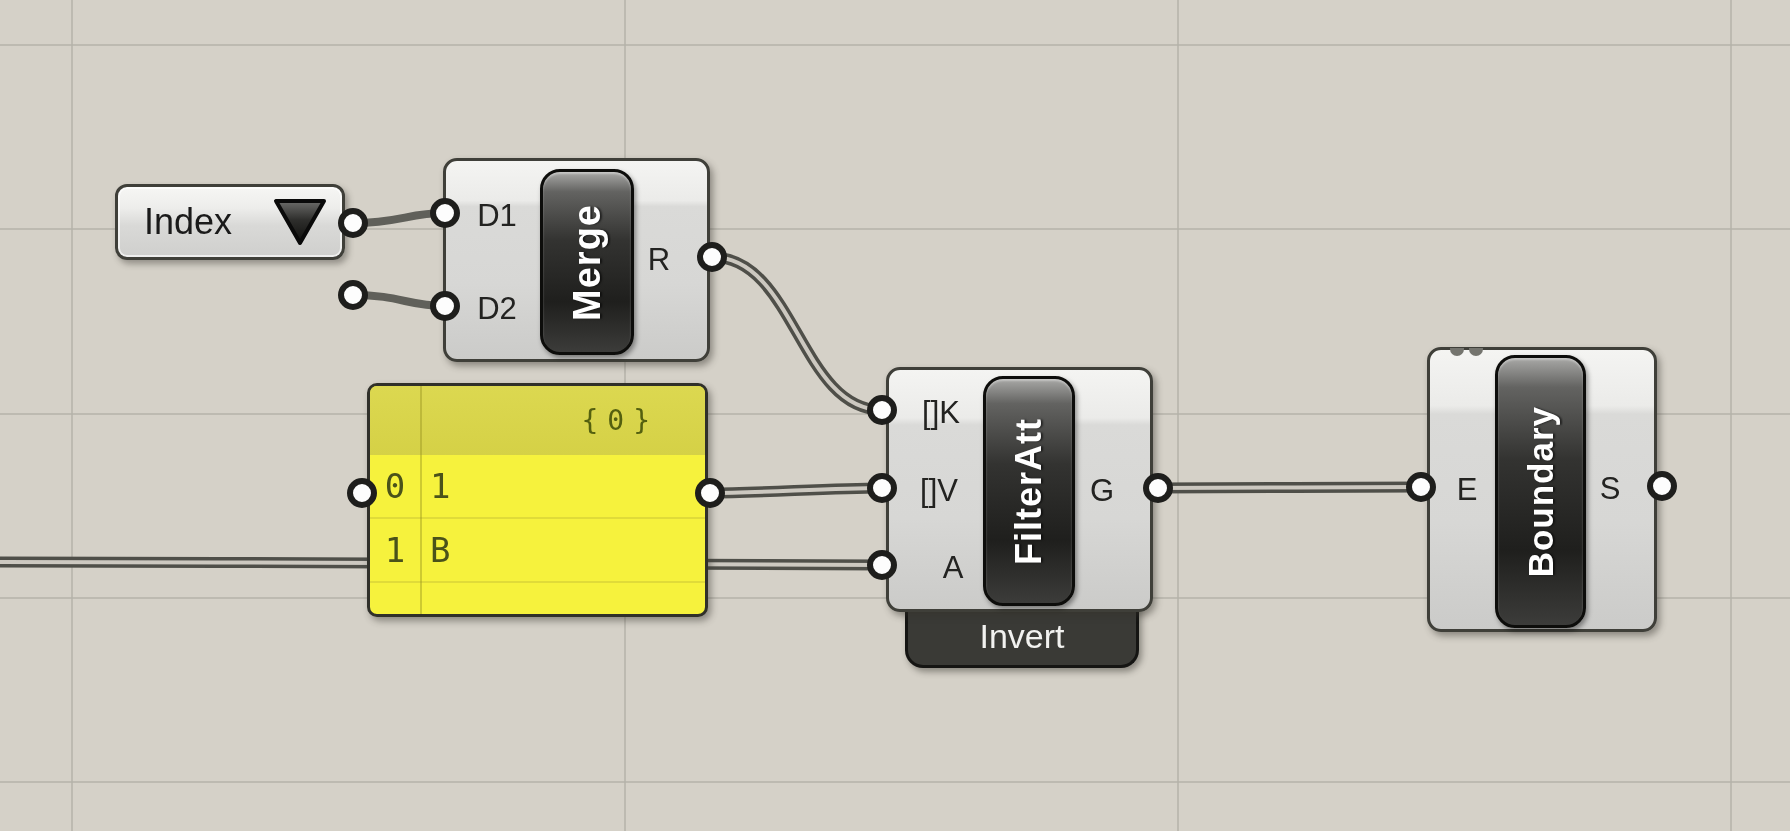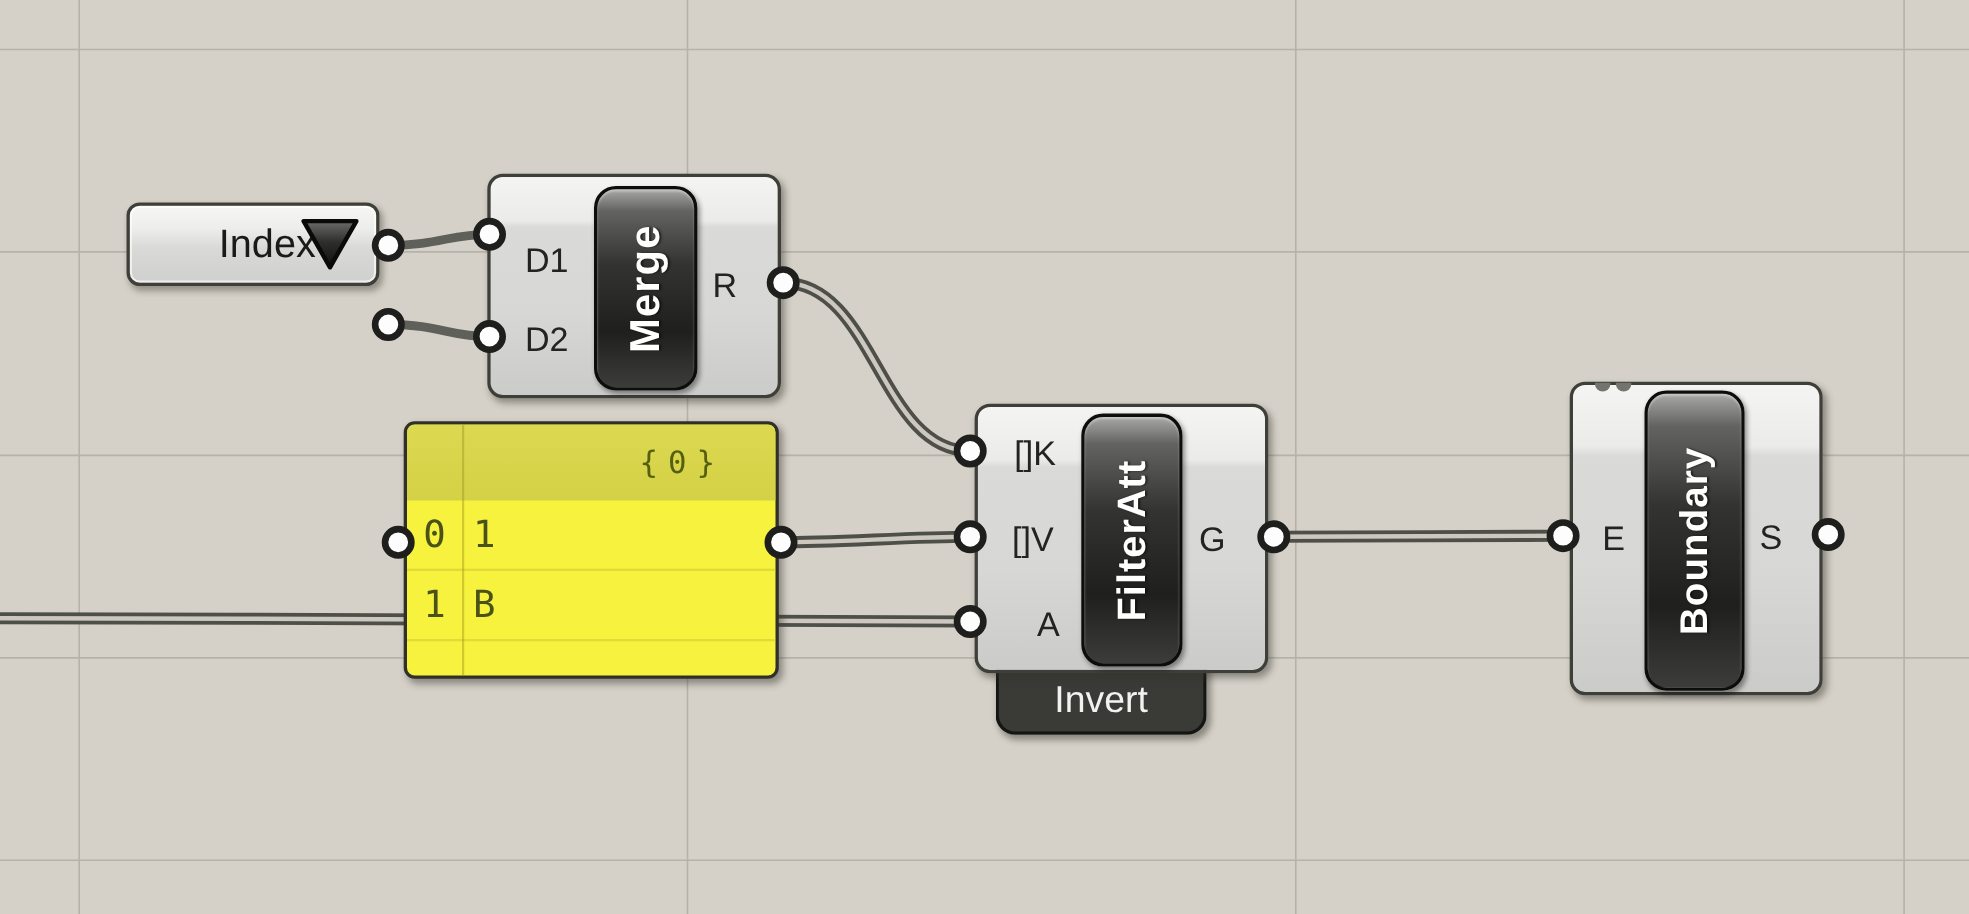--- a/index.html
+++ b/index.html
@@ -44,21 +44,21 @@
     position:absolute;z-index:5;
     width:18px;height:18px;background:#fdfdfd;
     border:6px solid #1e1e1c;border-radius:50%;
   }
   .vlist{
     position:absolute;z-index:3;
     border:3px solid #3f3f39;border-radius:12px;
     background:linear-gradient(180deg,#f6f6f4 0%,#ededeb 30%,#d9d9d7 55%,#cfcfcd 100%);
     box-shadow:3px 4px 6px rgba(50,48,42,0.4), inset 0 0 0 2px rgba(255,255,255,0.65);
     box-sizing:border-box;
-    display:flex;align-items:center;justify-content:center;
+    display:flex;align-items:center;
   }
   .vlist .vlabel{font-size:36px;color:#1a1a1a;padding-left:26px;}
   .vlist .tri{position:absolute;right:15px;top:50%;transform:translateY(-50%);line-height:0;}
 
   .panel{
     position:absolute;z-index:3;
     border:3px solid #30302a;border-radius:10px;
     background:#f6f23d;overflow:hidden;box-sizing:border-box;
     box-shadow:3px 4px 7px rgba(50,48,42,0.45);
     font-family:"DejaVu Sans Mono", monospace;
@@ -128,42 +128,42 @@
     <span class="vlabel">Index</span>
     <span class="tri">
       <svg width="54" height="48" viewBox="0 0 54 48">
           <polygon points="3,3 51,3 27,45" fill="url(#tri-grad)" stroke="#0a0a0a" stroke-width="4" stroke-linejoin="round"></polygon>
         </svg>
     </span>
   </div>
 
 
   <div class="comp" style="left:443px;top:158px;width:267px;height:204px;">
-    <span class="port-label" style="left:51px;top:55px;margin-top:21px;">D1</span>
+    <span class="port-label" style="left:51px;top:55px;">D1</span>
     <span class="port-label" style="left:51px;top:148px;">D2</span>
     <span class="port-label" style="left:213px;top:99px;">R</span>
     <div class="capsule" style="left:94px;top:8px;width:94px;height:186px;">
       <span style="font-size:38px;">Merge</span>
     </div>
   </div>
 
   <div class="panel" style="left:367px;top:383px;width:341px;height:234px;">
     <div class="panel-header">{0}</div>
     <div class="panel-row">
       <span class="ri">0</span>
       <span class="rv">1</span>
     </div>
     <div class="panel-row">
       <span class="ri">1</span>
       <span class="rv">B</span>
     </div>
     <div class="panel-sep"></div>
   </div>
 
-  <div class="invert-tag" style="left:905px;top:600px;width:192px;height:68px;padding-top:17px;">
+  <div class="invert-tag" style="left:905px;top:600px;width:234px;height:68px;padding-top:17px;">
     <span>Invert</span>
   </div>
 
   <div class="comp" style="left:886px;top:367px;width:267px;height:245px;">
     <span class="port-label" style="left:52px;top:43px;">[]K</span>
     <span class="port-label" style="left:50px;top:121px;">[]V</span>
     <span class="port-label" style="left:64px;top:198px;">A</span>
     <span class="port-label" style="left:213px;top:121px;">G</span>
     <div class="capsule" style="left:94px;top:6px;width:92px;height:230px;">
       <span style="font-size:36px;">FilterAtt</span>

